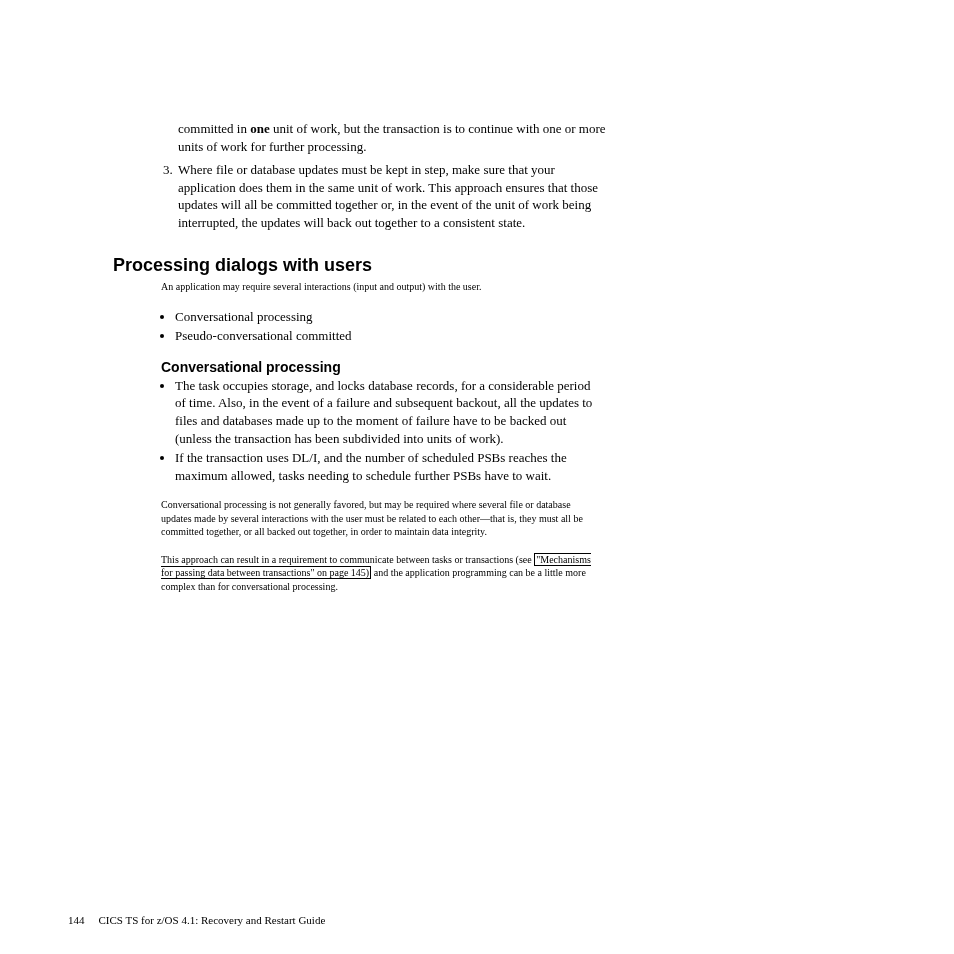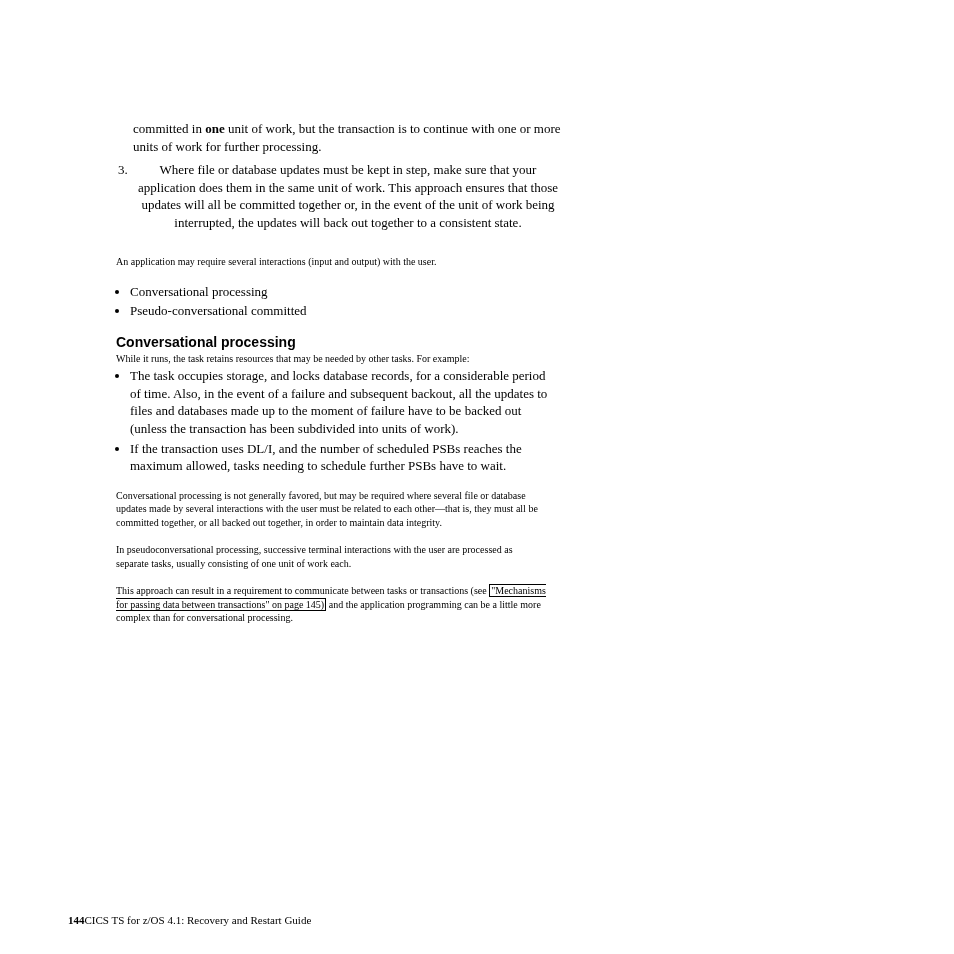--- a/index.html
+++ b/index.html
@@ -7,41 +7,41 @@
     padding: 0;
     background: #fff;
     font-family: "Palatino Linotype", "Book Antiqua", Palatino, Georgia, serif;
     color: #000;
     width: 954px;
     height: 954px;
     overflow: hidden;
     position: relative;
   }
   .page {
-    padding: 120px 140px 40px 68px;
+    padding: 120px 140px 40px 113px;
     box-sizing: border-box;
     height: 100%;
     position: relative;
   }
   .intro-para {
     margin: 0 0 6px 65px;
     font-size: 13px;
     line-height: 1.35;
     max-width: 430px;
   }
   .intro-para .bold { font-weight: bold; }
   .numbered {
     margin: 0 0 24px 50px;
     font-size: 13px;
     line-height: 1.35;
     max-width: 445px;
     display: flex;
   }
   .numbered .num { width: 15px; flex: 0 0 15px; }
-  .numbered .txt { flex: 1; text-align: center; }
+  .numbered .txt { flex: 1; }
   h1 {
     font-family: Arial, Helvetica, sans-serif;
     font-weight: bold;
     font-size: 18px;
     margin: 0 0 4px 0;
   }
   .body-para {
     margin: 0 0 14px 48px;
     font-size: 10px;
     line-height: 1.35;
@@ -66,53 +66,52 @@
     border: 1px solid #000;
     padding: 0 1px;
   }
   .footer {
     position: absolute;
     bottom: 28px;
     left: 68px;
     font-size: 11px;
     font-family: "Palatino Linotype", Palatino, Georgia, serif;
   }
-  .footer .pnum { font-weight: bold; }
+  .footer .pnum { font-weight: normal; margin-right: 14px; }
 </style>
 </head>
 <body>
 
 <div class="page">
 
   <p class="intro-para">
     <span>committed in </span><span class="bold">one</span><span> unit of work, but the transaction is to continue with one or more units of work for further processing.</span>
   </p>
 
   <div class="numbered">
     <div class="num">3.</div>
     <div class="txt">Where file or database updates must be kept in step, make sure that your application does them in the same unit of work. This approach ensures that those updates will all be committed together or, in the event of the unit of work being interrupted, the updates will back out together to a consistent state.</div>
   </div>
 
+  <h1>Processing dialogs with users</h1>
 
   <p class="body-para">An application may require several interactions (input and output) with the user.</p>
 
   <ul class="bullets">
     <li>Conversational processing</li>
     <li>Pseudo-conversational committed</li>
   </ul>
 
   <h2>Conversational processing</h2>
-  <p class="body-para tight">While it runs, the task retains resources that may be needed by other tasks. For example:</p>
   <ul class="bullets">
     <li>The task occupies storage, and locks database records, for a considerable period of time. Also, in the event of a failure and subsequent backout, all the updates to files and databases made up to the moment of failure have to be backed out (unless the transaction has been subdivided into units of work).</li>
     <li>If the transaction uses DL/I, and the number of scheduled PSBs reaches the maximum allowed, tasks needing to schedule further PSBs have to wait.</li>
   </ul>
   <p class="body-para">Conversational processing is not generally favored, but may be required where several file or database updates made by several interactions with the user must be related to each other—that is, they must all be committed together, or all backed out together, in order to maintain data integrity.</p>
 
-  <p class="body-para">In pseudoconversational processing, successive terminal interactions with the user are processed as separate tasks, usually consisting of one unit of work each.</p>
   <p class="body-para">
     <span>This approach can result in a requirement to communicate between tasks or transactions (see </span><span class="link-box">"Mechanisms for passing data between transactions" on page 145)</span><span> and the application programming can be a little more complex than for conversational processing.</span>
   </p>
 
   <div class="footer">
     <span class="pnum">144</span><span>CICS TS for z/OS 4.1: Recovery and Restart Guide</span>
   </div>
 </div>
 
 </body></html>

